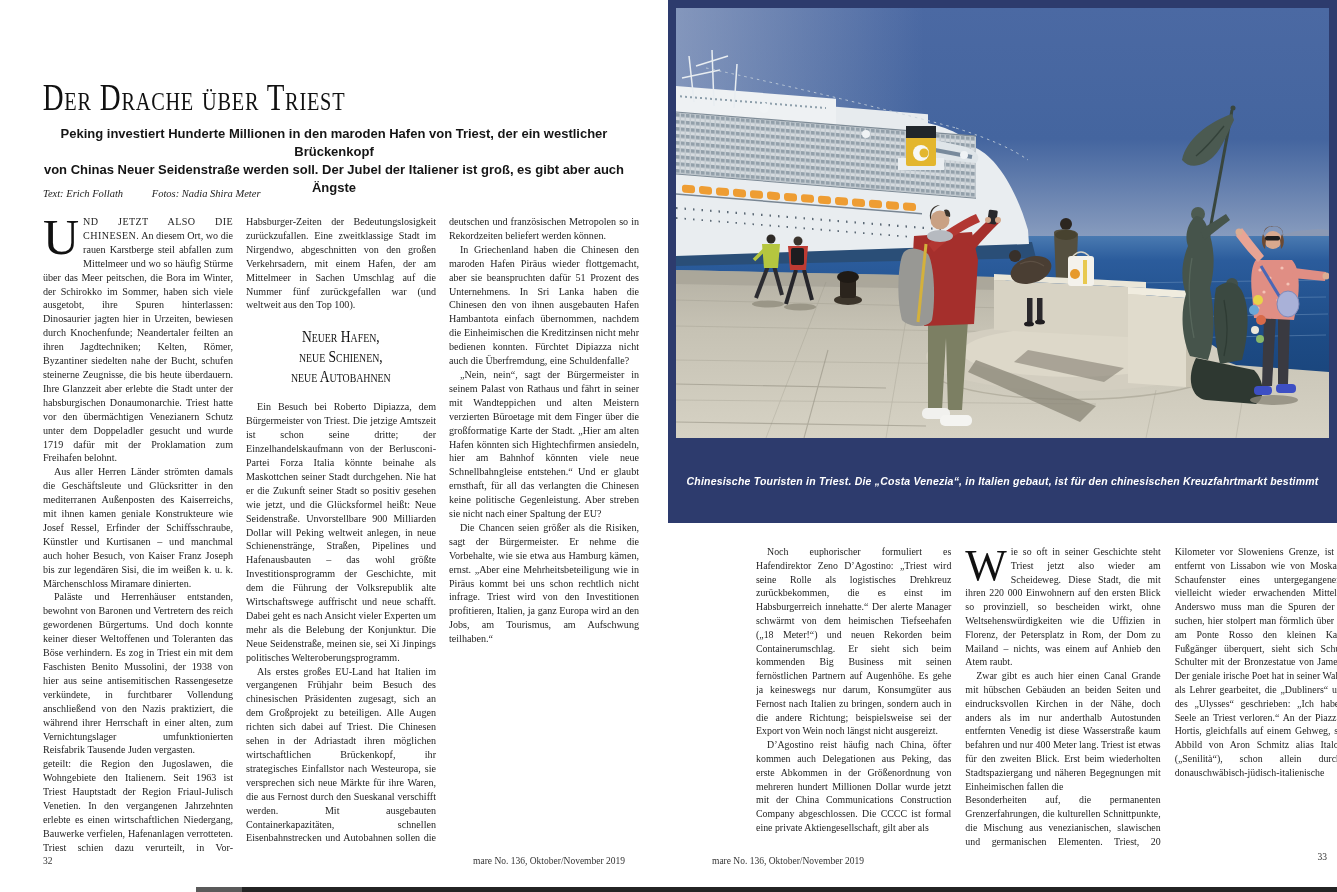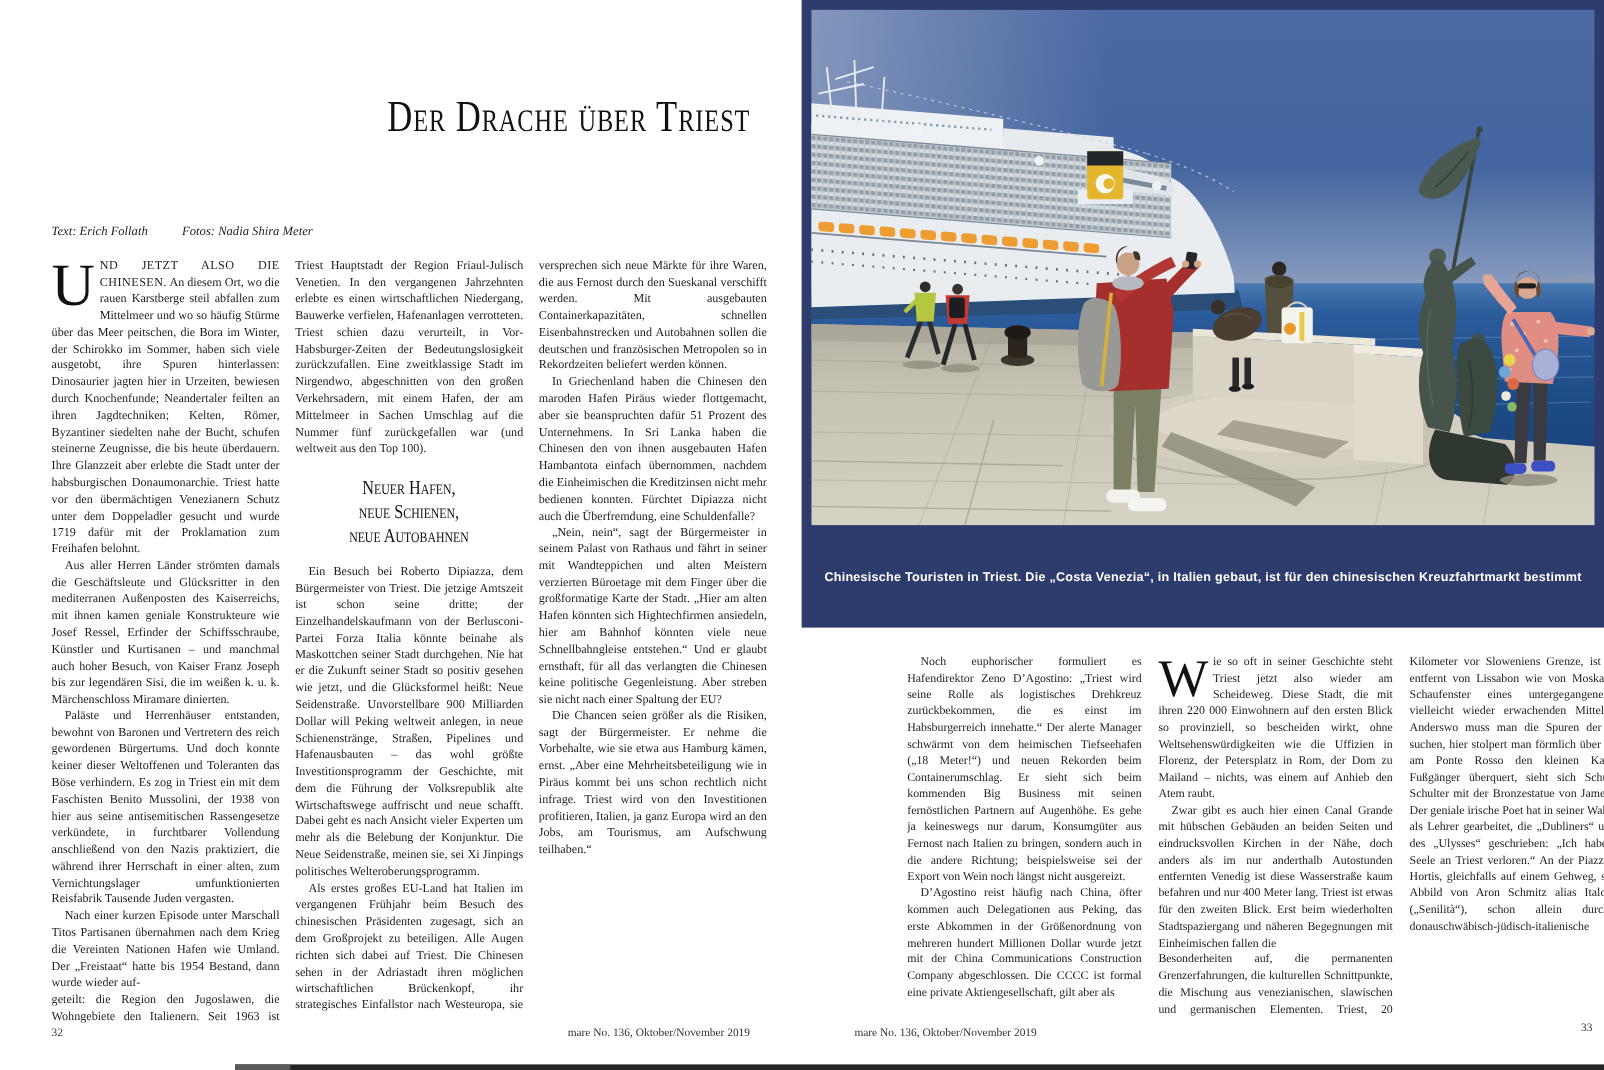--- a/index.html
+++ b/index.html
@@ -2,21 +2,21 @@
 <html lang="de"><head>
 <meta charset="utf-8">
 <style>
   html,body{margin:0;padding:0;background:#ffffff;}
   .spread{position:relative;width:1337px;height:892px;background:#ffffff;overflow:hidden;
           font-family:"Liberation Serif",serif;color:#1d1d1d;}
   
   .left-page{position:absolute;left:0;top:0;width:668px;height:892px;background:#fff;}
   .kicker{position:absolute;top:26px;left:0;width:668px;text-align:center;
           font-size:10px;letter-spacing:6px;color:#1a1a1a;}
-  .title-wrap{position:absolute;top:76px;left:0;width:668px;text-align:right;}
+  .title-wrap{position:absolute;top:76px;left:0;width:668px;text-align:left;}
   .title{display:inline-block;font-size:37px;font-variant:small-caps;letter-spacing:1px;
          transform:scaleX(.78);transform-origin:center;white-space:nowrap;color:#111;}
   .subtitle{position:absolute;top:125px;left:34px;width:600px;text-align:center;
             font-family:"Liberation Sans",sans-serif;font-weight:bold;font-size:13px;
             line-height:18px;white-space:pre-line;color:#151515;}
   .byline{position:absolute;top:188px;left:43px;font-style:italic;font-size:10.5px;color:#222;}
   .byline span{margin-right:26px;}
   .body-cols{position:absolute;left:43px;top:215px;width:596px;height:644px;
              column-count:3;column-gap:13px;column-fill:auto;overflow:hidden;
              font-size:10.1px;line-height:13.9px;text-align:justify;hyphens:auto;}
@@ -39,45 +39,46 @@
   .pgnum-l{position:absolute;left:0;top:0;}
   .journal-l{position:absolute;right:14px;top:0;}
   .journal-r{position:absolute;left:0;top:0;}
   .pgnum-r{position:absolute;right:2px;top:-4px;}
   
   .right-page{position:absolute;left:668px;top:0;width:669px;height:892px;background:#fff;}
   .photo-block{position:absolute;left:0;top:0;width:669px;height:523px;background:#2d3b6d;}
   .photo{position:absolute;left:8px;top:8px;width:653px;height:430px;overflow:hidden;}
   .photo svg{display:block;}
   .caption-band{position:absolute;left:0;top:438px;width:669px;height:85px;
-                display:flex;align-items:center;justify-content:center;}
+                display:flex;align-items:center;justify-content:center;font-style:italic;}
   .caption{font-family:"Liberation Sans",sans-serif;font-weight:bold;font-size:10.5px;
            color:#ffffff;letter-spacing:.2px;text-align:center;padding:0 14px;}
   .bottom-edge{position:absolute;left:196px;right:0;bottom:0;height:5px;background:#242424;}
   .bottom-edge-lite{position:absolute;left:196px;bottom:0;width:46px;height:5px;background:#5a5a5a;}
 </style>
 </head>
 <body>
 
 <div class="spread">
 
   <div class="left-page">
     <div class="title-wrap">
       <span class="title">Der Drache über Triest</span>
     </div>
+    <div class="subtitle">Peking investiert Hunderte Millionen in den maroden Hafen von Triest, der ein westlicher Brückenkopf
+von Chinas Neuer Seidenstraße werden soll. Der Jubel der Italiener ist groß, es gibt aber auch Ängste</div>
     <div class="byline">
       <span>Text: Erich Follath</span>
       <span>Fotos: Nadia Shira Meter</span>
     </div>
 
     <div class="body-cols">
       <p class="ni"><span class="dropcap">U</span><span class="lead-caps">ND JETZT ALSO DIE CHINESEN.</span><span> An diesem Ort, wo die rauen Karstberge steil abfallen zum Mittelmeer und wo so häufig Stürme über das Meer peitschen, die Bora im Winter, der Schirokko im Sommer, haben sich viele ausgetobt, ihre Spuren hinterlassen: Dinosaurier jagten hier in Urzeiten, bewiesen durch Knochenfunde; Neandertaler feilten an ihren Jagdtechniken; Kelten, Römer, Byzantiner siedelten nahe der Bucht, schufen steinerne Zeugnisse, die bis heute überdauern. Ihre Glanzzeit aber erlebte die Stadt unter der habsburgischen Donaumonarchie. Triest hatte vor den übermächtigen Venezianern Schutz unter dem Doppeladler gesucht und wurde 1719 dafür mit der Proklamation zum Freihafen belohnt.</span></p>
       <p class="p">Aus aller Herren Länder strömten damals die Geschäftsleute und Glücksritter in den mediterranen Außenposten des Kaiserreichs, mit ihnen kamen geniale Konstrukteure wie Josef Ressel, Erfinder der Schiffsschraube, Künstler und Kurtisanen – und manchmal auch hoher Besuch, von Kaiser Franz Joseph bis zur legendären Sisi, die im weißen k. u. k. Märchenschloss Miramare dinierten.</p>
       <p class="p">Paläste und Herrenhäuser entstanden, bewohnt von Baronen und Vertretern des reich gewordenen Bürgertums. Und doch konnte keiner dieser Weltoffenen und Toleranten das Böse verhindern. Es zog in Triest ein mit dem Faschisten Benito Mussolini, der 1938 von hier aus seine antisemitischen Rassengesetze verkündete, in furchtbarer Vollendung anschließend von den Nazis praktiziert, die während ihrer Herrschaft in einer alten, zum Vernichtungslager umfunktionierten Reisfabrik Tausende Juden vergasten.</p>
-      <p class="p">Nach einer kurzen Episode unter Marschall Titos Partisanen übernahmen nach dem Krieg die Vereinten Nationen Hafen wie Umland. Der „Freistaat“ hatte bis 1954 Bestand, dann wurde wieder auf-</p>
       <p class="ni">geteilt: die Region den Jugoslawen, die Wohngebiete den Italienern. Seit 1963 ist Triest Hauptstadt der Region Friaul-Julisch Venetien. In den vergangenen Jahrzehnten erlebte es einen wirtschaftlichen Niedergang, Bauwerke verfielen, Hafenanlagen verrotteten. Triest schien dazu verurteilt, in Vor-Habsburger-Zeiten der Bedeutungslosigkeit zurückzufallen. Eine zweitklassige Stadt im Nirgendwo, abgeschnitten von den großen Verkehrsadern, mit einem Hafen, der am Mittelmeer in Sachen Umschlag auf die Nummer fünf zurückgefallen war (und weltweit aus den Top 100).</p>
       <div class="subhead-wrap">
         <span class="subhead">Neuer Hafen,
 neue Schienen,
 neue Autobahnen</span>
       </div>
       <p class="p">Ein Besuch bei Roberto Dipiazza, dem Bürgermeister von Triest. Die jetzige Amtszeit ist schon seine dritte; der Einzelhandelskaufmann von der Berlusconi-Partei Forza Italia könnte beinahe als Maskottchen seiner Stadt durchgehen. Nie hat er die Zukunft seiner Stadt so positiv gesehen wie jetzt, und die Glücksformel heißt: Neue Seidenstraße. Unvorstellbare 900 Milliarden Dollar will Peking weltweit anlegen, in neue Schienenstränge, Straßen, Pipelines und Hafenausbauten – das wohl größte Investitionsprogramm der Geschichte, mit dem die Führung der Volksrepublik alte Wirtschaftswege auffrischt und neue schafft. Dabei geht es nach Ansicht vieler Experten um mehr als die Belebung der Konjunktur. Die Neue Seidenstraße, meinen sie, sei Xi Jinpings politisches Welteroberungsprogramm.</p>
       <p class="p">Als erstes großes EU-Land hat Italien im vergangenen Frühjahr beim Besuch des chinesischen Präsidenten zugesagt, sich an dem Großprojekt zu beteiligen. Alle Augen richten sich dabei auf Triest. Die Chinesen sehen in der Adriastadt ihren möglichen wirtschaftlichen Brückenkopf, ihr strategisches Einfallstor nach Westeuropa, sie versprechen sich neue Märkte für ihre Waren, die aus Fernost durch den Sueskanal verschifft werden. Mit ausgebauten Containerkapazitäten, schnellen Eisenbahnstrecken und Autobahnen sollen die deutschen und französischen Metropolen so in Rekordzeiten beliefert werden können.</p>
       <p class="p">In Griechenland haben die Chinesen den maroden Hafen Piräus wieder flottgemacht, aber sie beanspruchten dafür 51 Prozent des Unternehmens. In Sri Lanka haben die Chinesen den von ihnen ausgebauten Hafen Hambantota einfach übernommen, nachdem die Einheimischen die Kreditzinsen nicht mehr bedienen konnten. Fürchtet Dipiazza nicht auch die Überfremdung, eine Schuldenfalle?</p>
       <p class="p">„Nein, nein“, sagt der Bürgermeister in seinem Palast von Rathaus und fährt in seiner mit Wandteppichen und alten Meistern verzierten Büroetage mit dem Finger über die großformatige Karte der Stadt. „Hier am alten Hafen könnten sich Hightechfirmen ansiedeln, hier am Bahnhof könnten viele neue Schnellbahngleise entstehen.“ Und er glaubt ernsthaft, für all das verlangten die Chinesen keine politische Gegenleistung. Aber streben sie nicht nach einer Spaltung der EU?</p>

